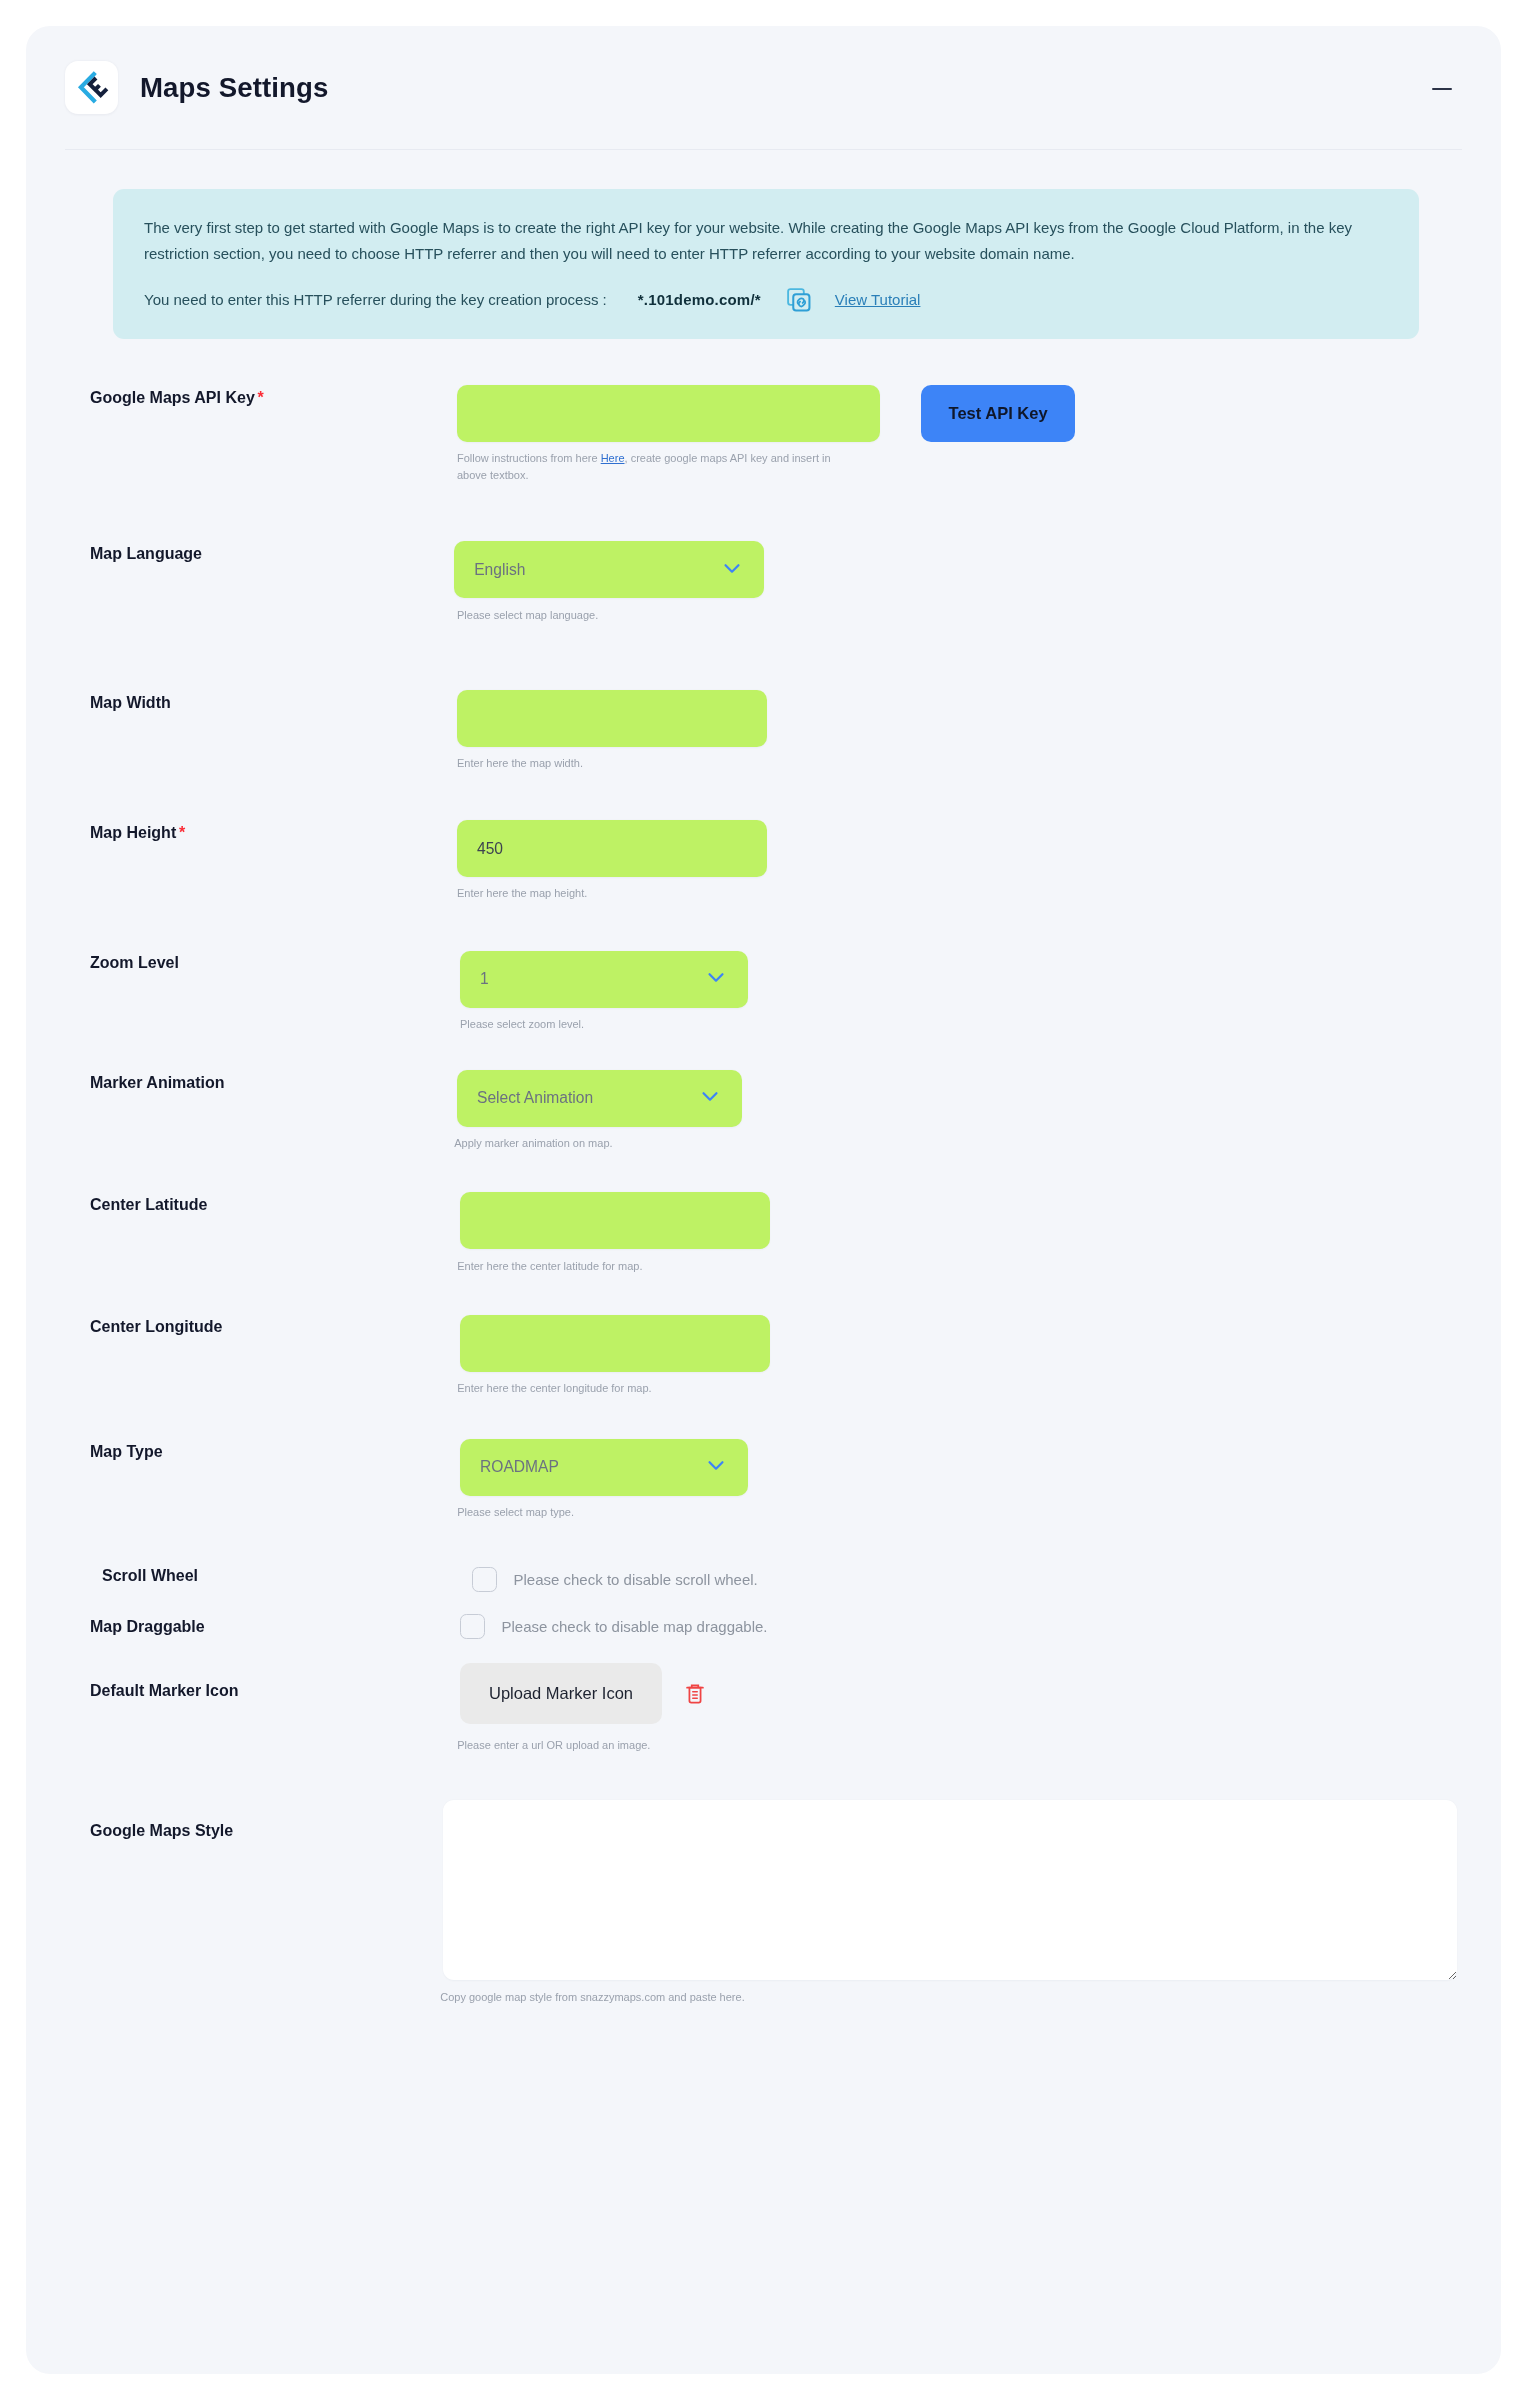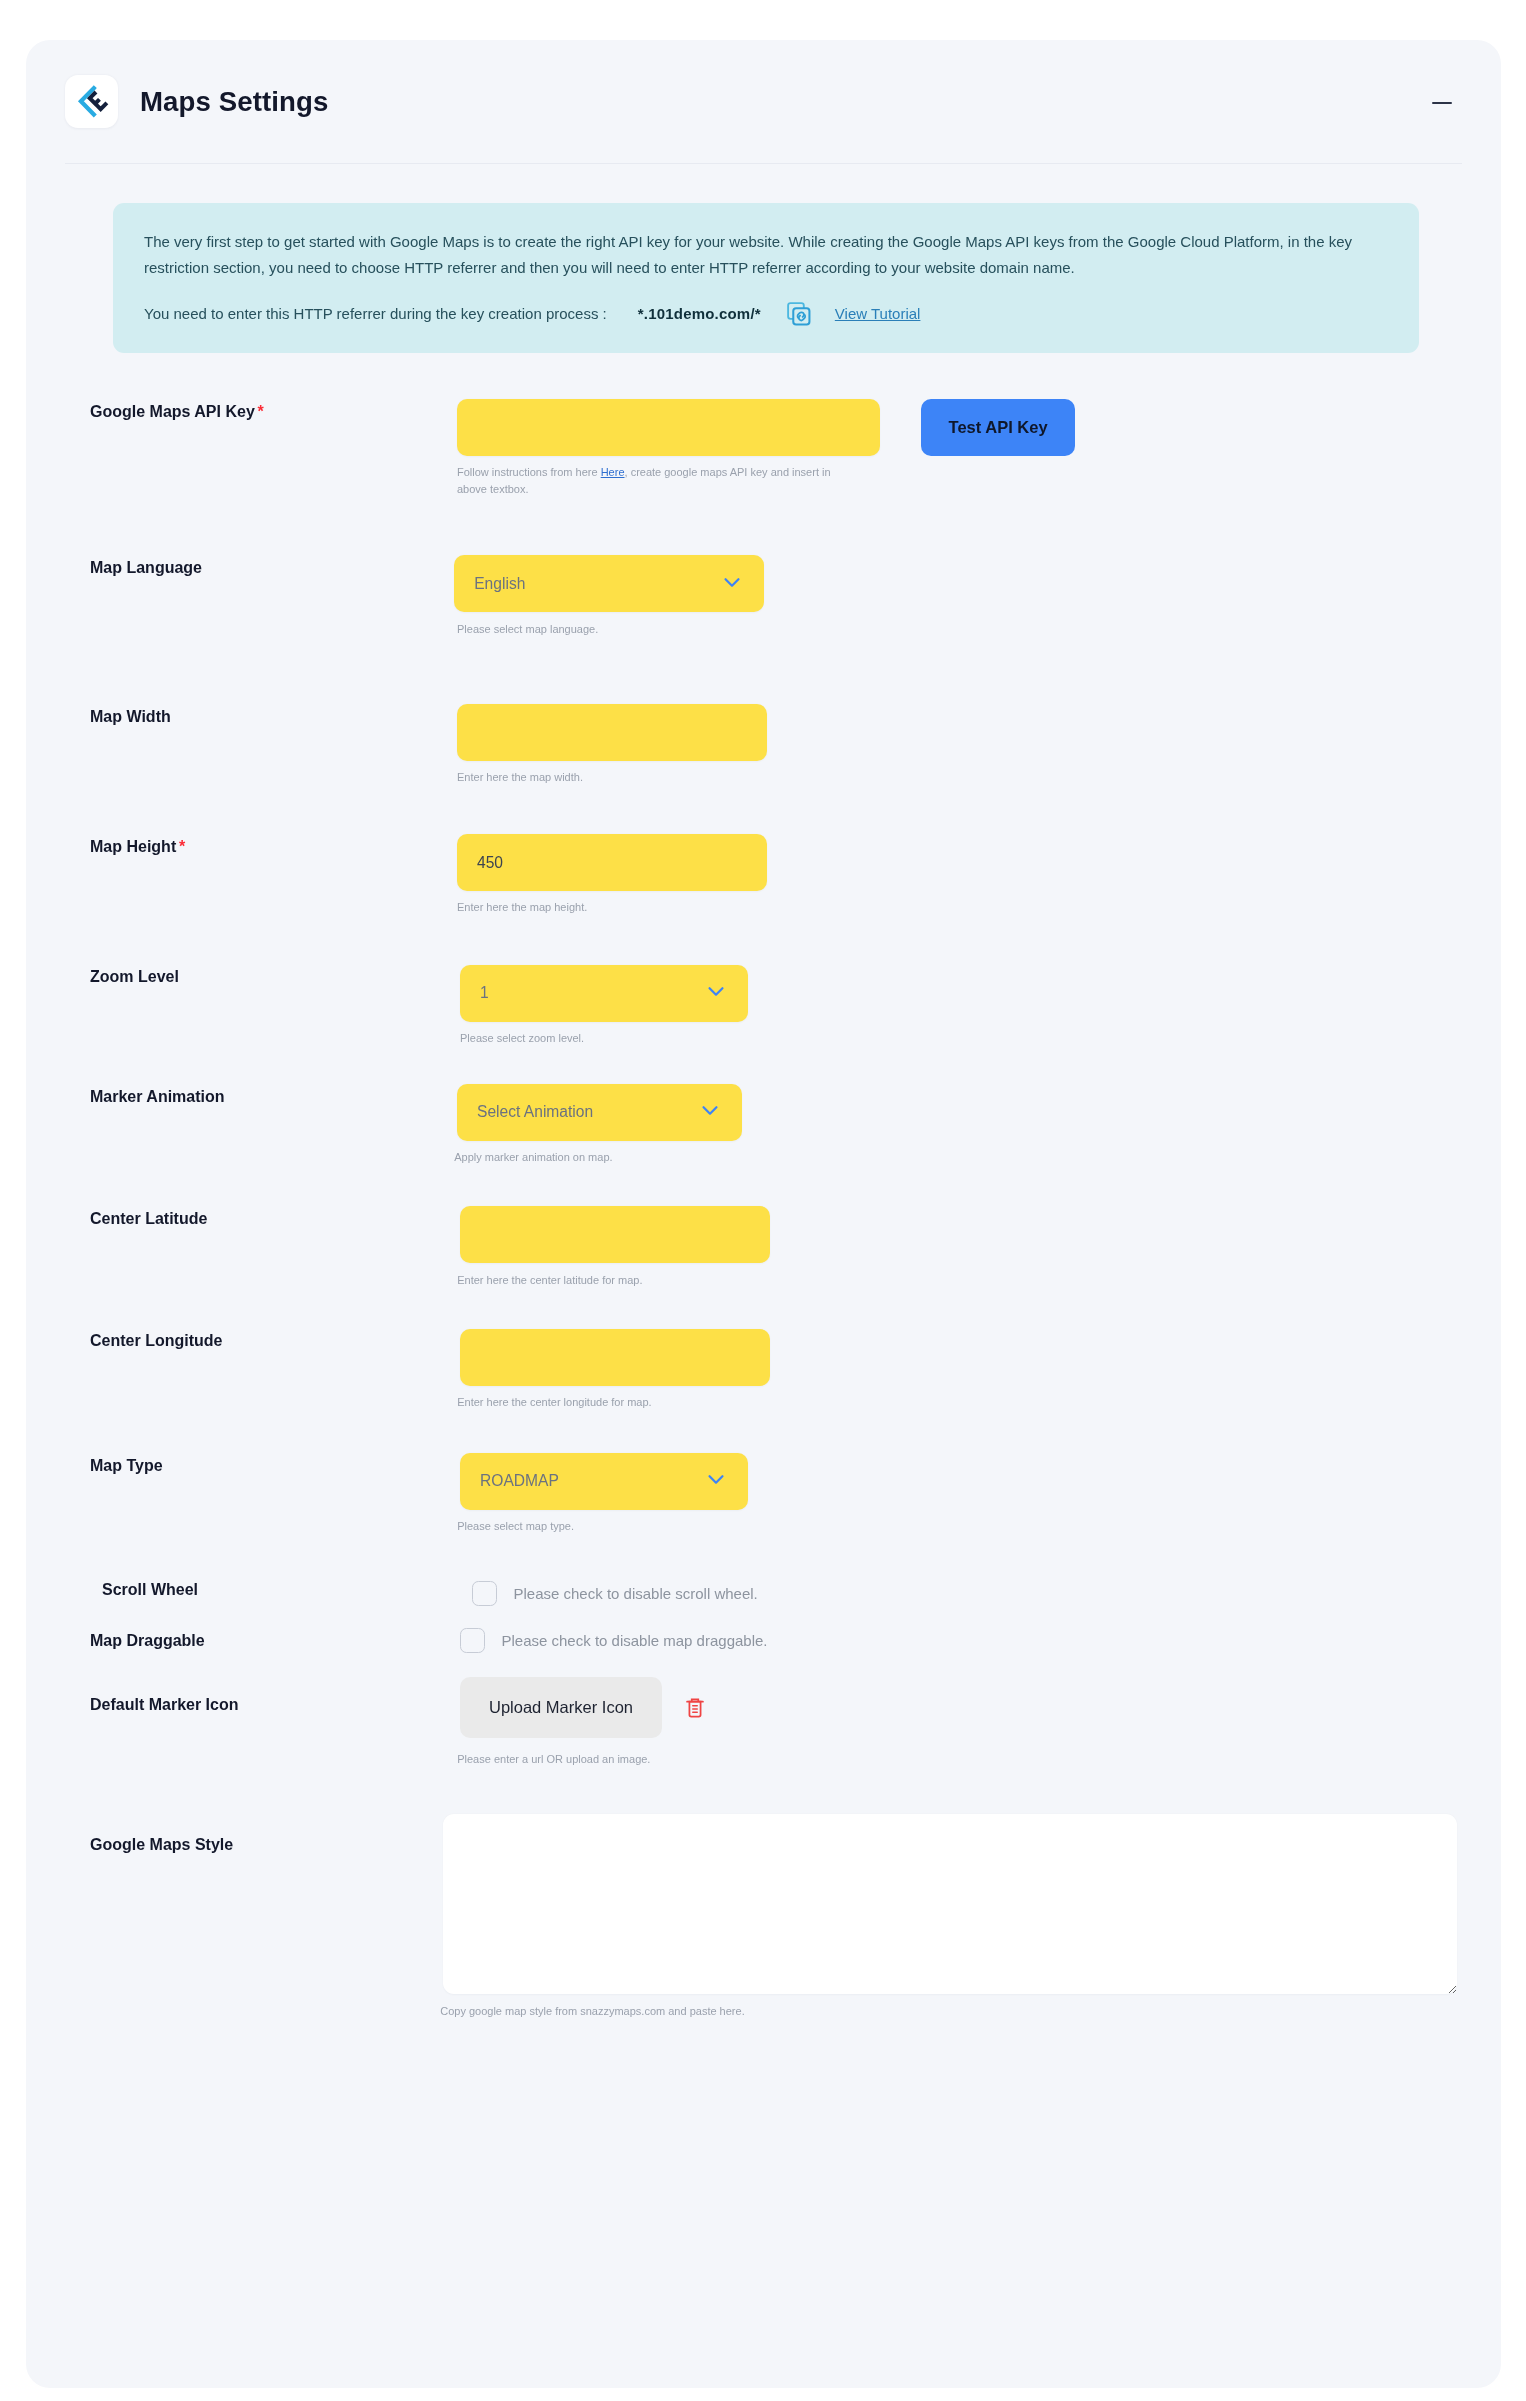--- a/index.html
+++ b/index.html
@@ -11,21 +11,21 @@
   .page {
     width: 1527px;
     height: 2401px;
     position: relative;
     background: #ffffff;
     overflow: hidden;
   }
   .card {
     position: absolute;
     left: 26px;
-    top: 40px;
+    top: 26px;
     width: 1475px;
     height: 2348px;
     background: #f4f6fa;
     border-radius: 24px;
   }
 
   
   .card-header {
     position: relative;
     height: 123px;
@@ -128,21 +128,21 @@
   .req { color: #fb2c36; font-weight: 700; margin-left: 2.8px; }
   .field { display: flex; flex-direction: column; }
   .hint {
     font-size: 11px;
     color: #9aa1ad;
     line-height: 1.55;
     margin-top: 8.3px;
   }
   .hint a { color: #2f6fd0; }
   input.txt, .sel {
-    background: #fde047;
+    background: #bef264;
     border: none;
     border-radius: 10px;
     height: 57px;
     font-size: 15.6px;
     color: #3d4450;
     padding: 0 20px;
     outline: none;
     font-family: "Liberation Sans", sans-serif;
     box-shadow: 0 0.9px 1.8px rgba(30,40,70,.04);
   }

